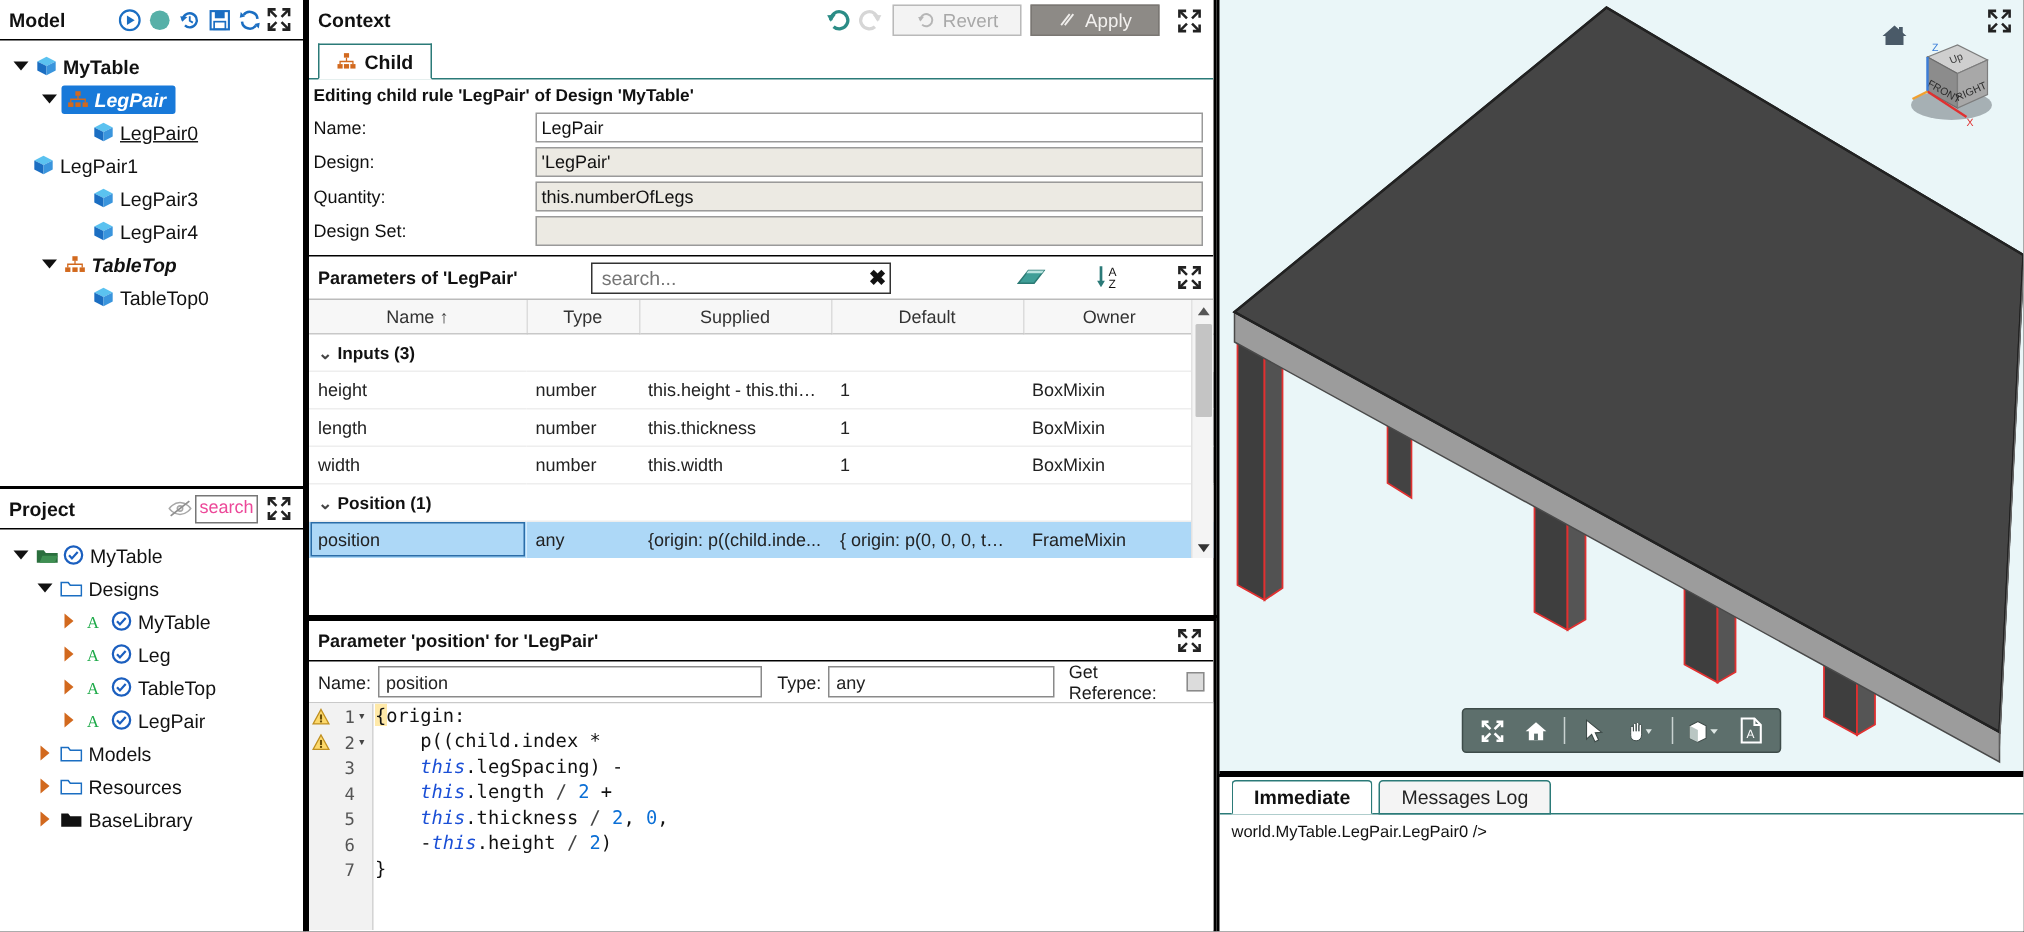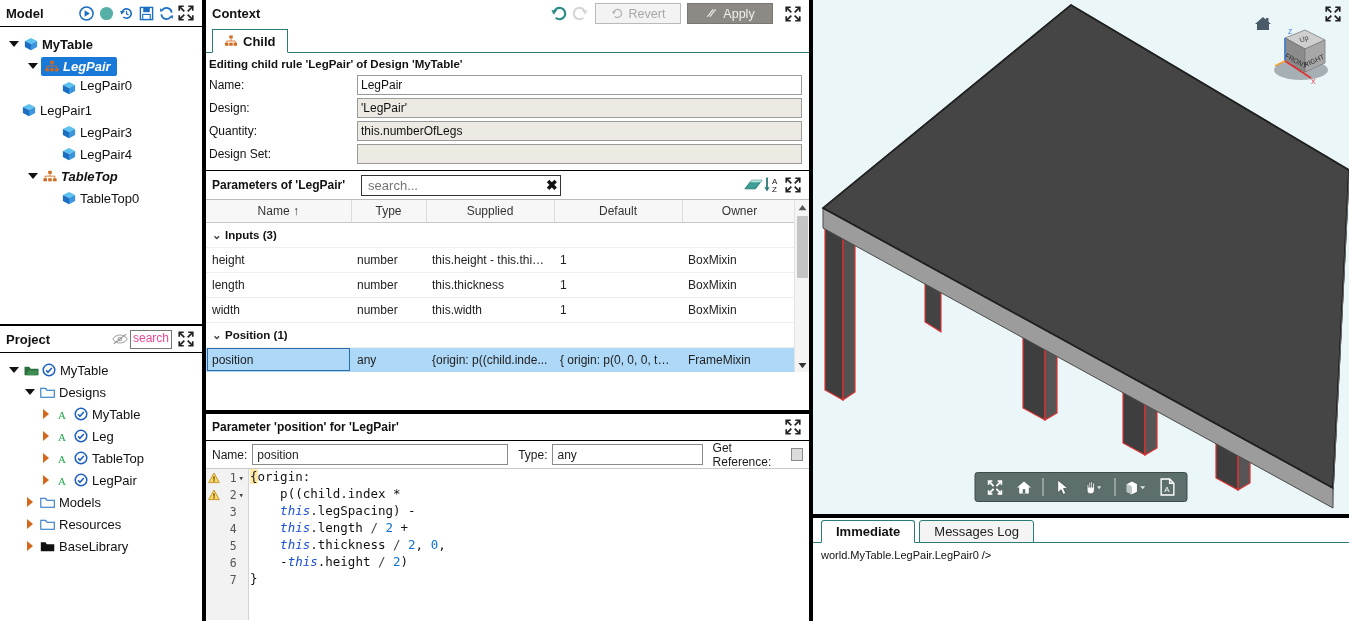--- a/index.html
+++ b/index.html
@@ -225,21 +225,21 @@
                 <rect x="6" y="9" width="4" height="3.5" fill="#d2691e"></rect>
                 <rect x="11.5" y="9" width="4" height="3.5" fill="#d2691e"></rect>
                 <path d="M8 4v2.6M2.5 9V6.6h11V9" stroke="#d2691e" stroke-width="1" fill="none"></path>
               </svg>
             </span>
             <span class="tlabel ital" style="color: rgb(255, 255, 255);">LegPair</span>
           </span>
         </div>
         <div class="tnode" style="padding-left: 44px;">
           <span class="tw blank"></span>
-          <span style="display: flex; ">
+          <span style="display: flex; align-items: center; text-decoration: underline;">
             <span class="ico" style="width: 17px;">
               <svg width="14" height="14" viewBox="0 0 16 16">
                 <polygon points="8,1 15,4.5 8,8 1,4.5" fill="#5bc2f0"></polygon>
                 <polygon points="1,4.5 8,8 8,15 1,11.5" fill="#1b6ec2"></polygon>
                 <polygon points="15,4.5 8,8 8,15 15,11.5" fill="#3a95dd"></polygon>
               </svg>
             </span>
             <span class="tlabel">LegPair0</span>
           </span>
         </div>
@@ -518,21 +518,21 @@
         <div class="formrow">
           <span class="flabel">Quantity:</span>
           <span class="fval">this.numberOfLegs</span>
         </div>
         <div class="formrow">
           <span class="flabel">Design Set:</span>
           <span class="fval"></span>
         </div>
       </div>
 
-    <div class="panel-head" id="params-head" style="margin-top:6px;">
+    <div class="panel-head" id="params-head" style="margin-top:6px;gap:33px;">
       <span class="panel-title" style="font-size:12px">Parameters of 'LegPair'</span>
       <div class="searchbox">
         <input placeholder="search..." style="">
         <span class="clearx">✖</span>
       </div>
       <span class="spacer"></span>
       <span class="ico">
         <svg width="19" height="16" viewBox="0 0 20 16">
             <polygon points="5,12 1,12 8,3 19,3 12,12" fill="#3f9e97" stroke="#2b7a74" stroke-width="1"></polygon>
             <polygon points="8,3 19,3 17.5,5 6.5,5" fill="#b9e3df"></polygon>

